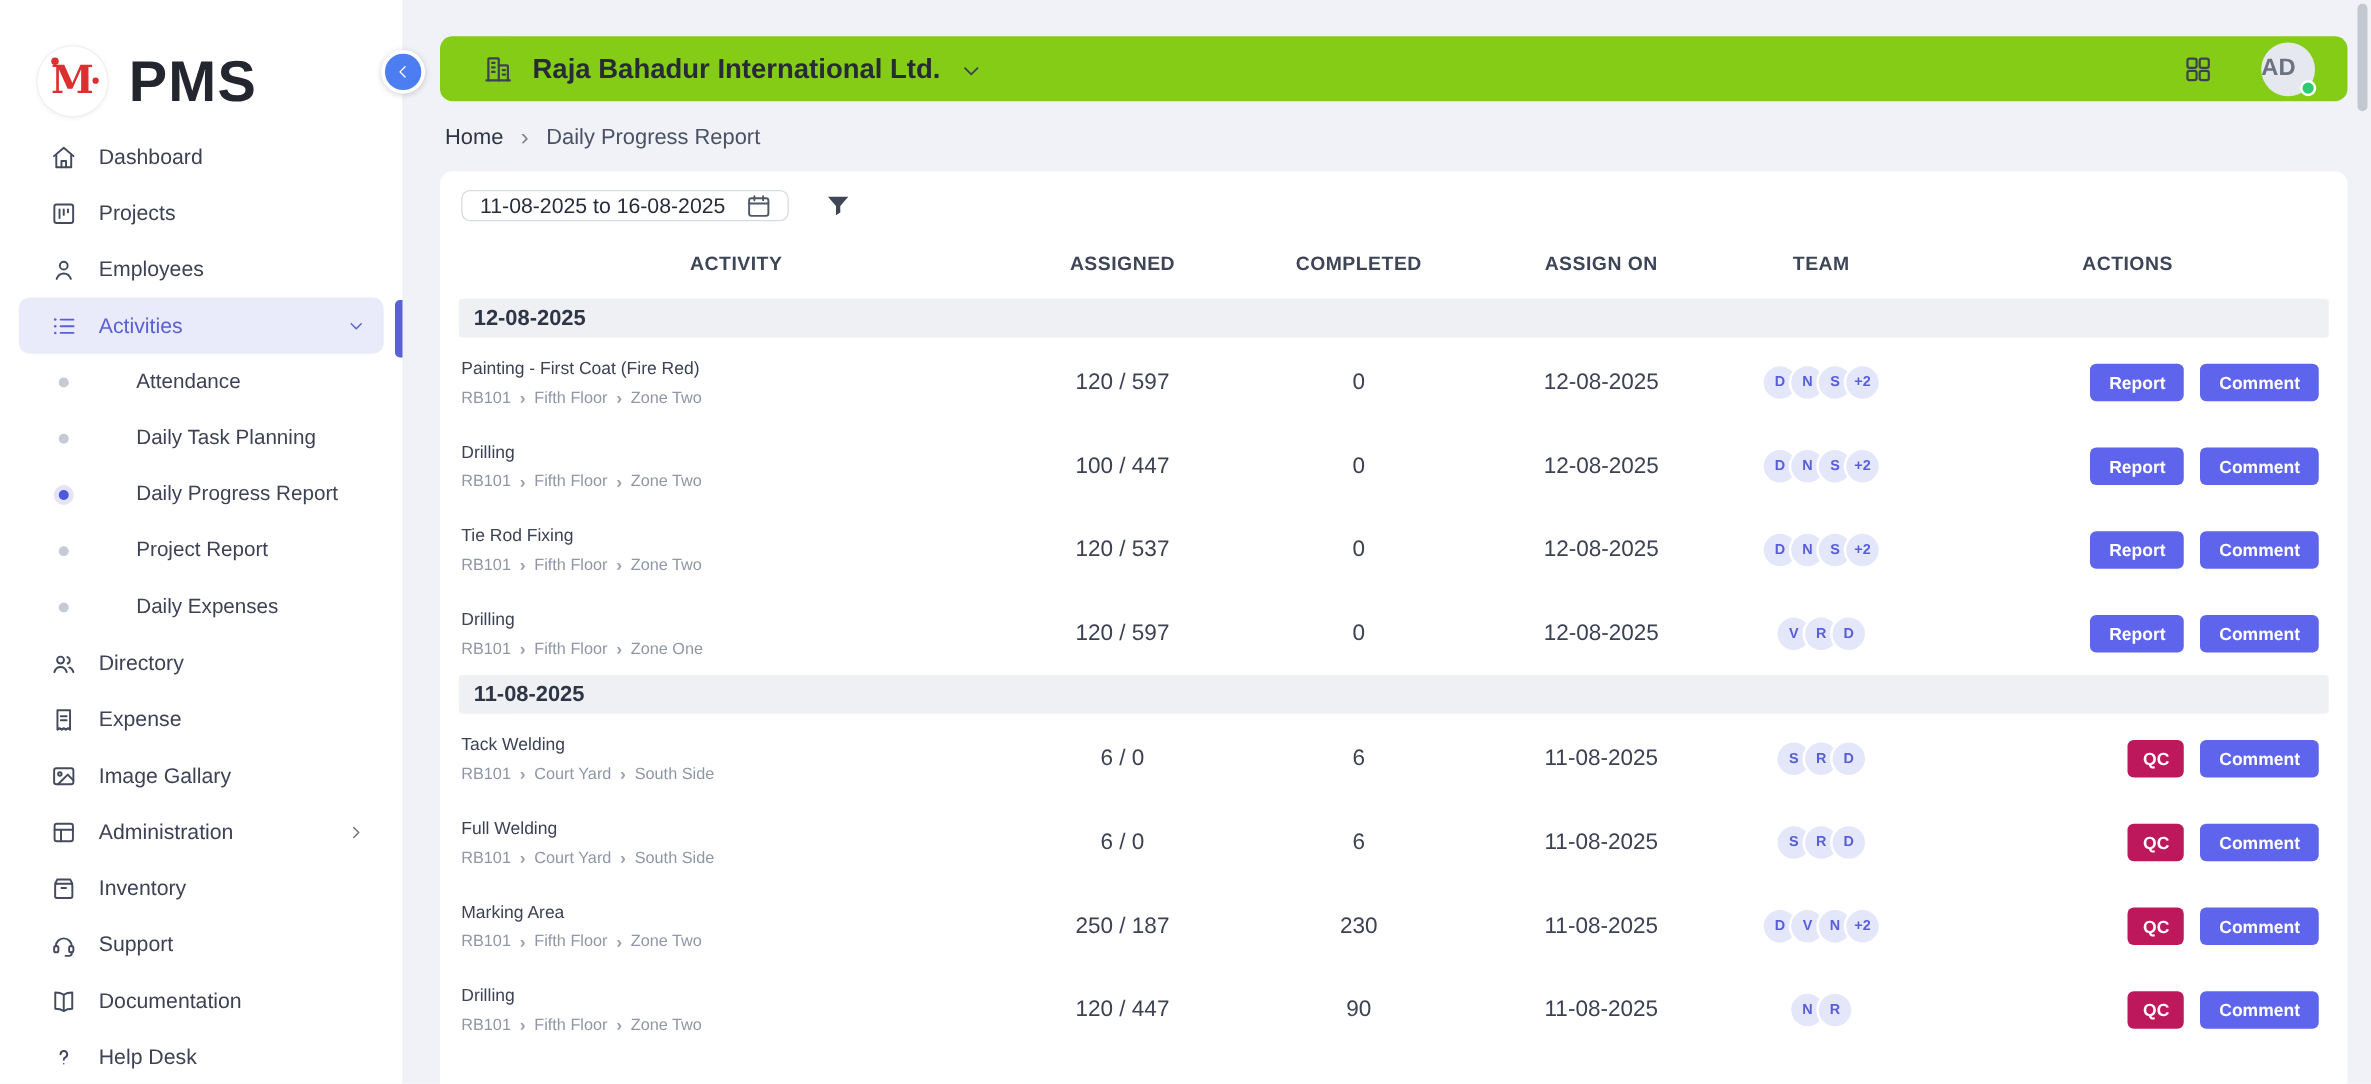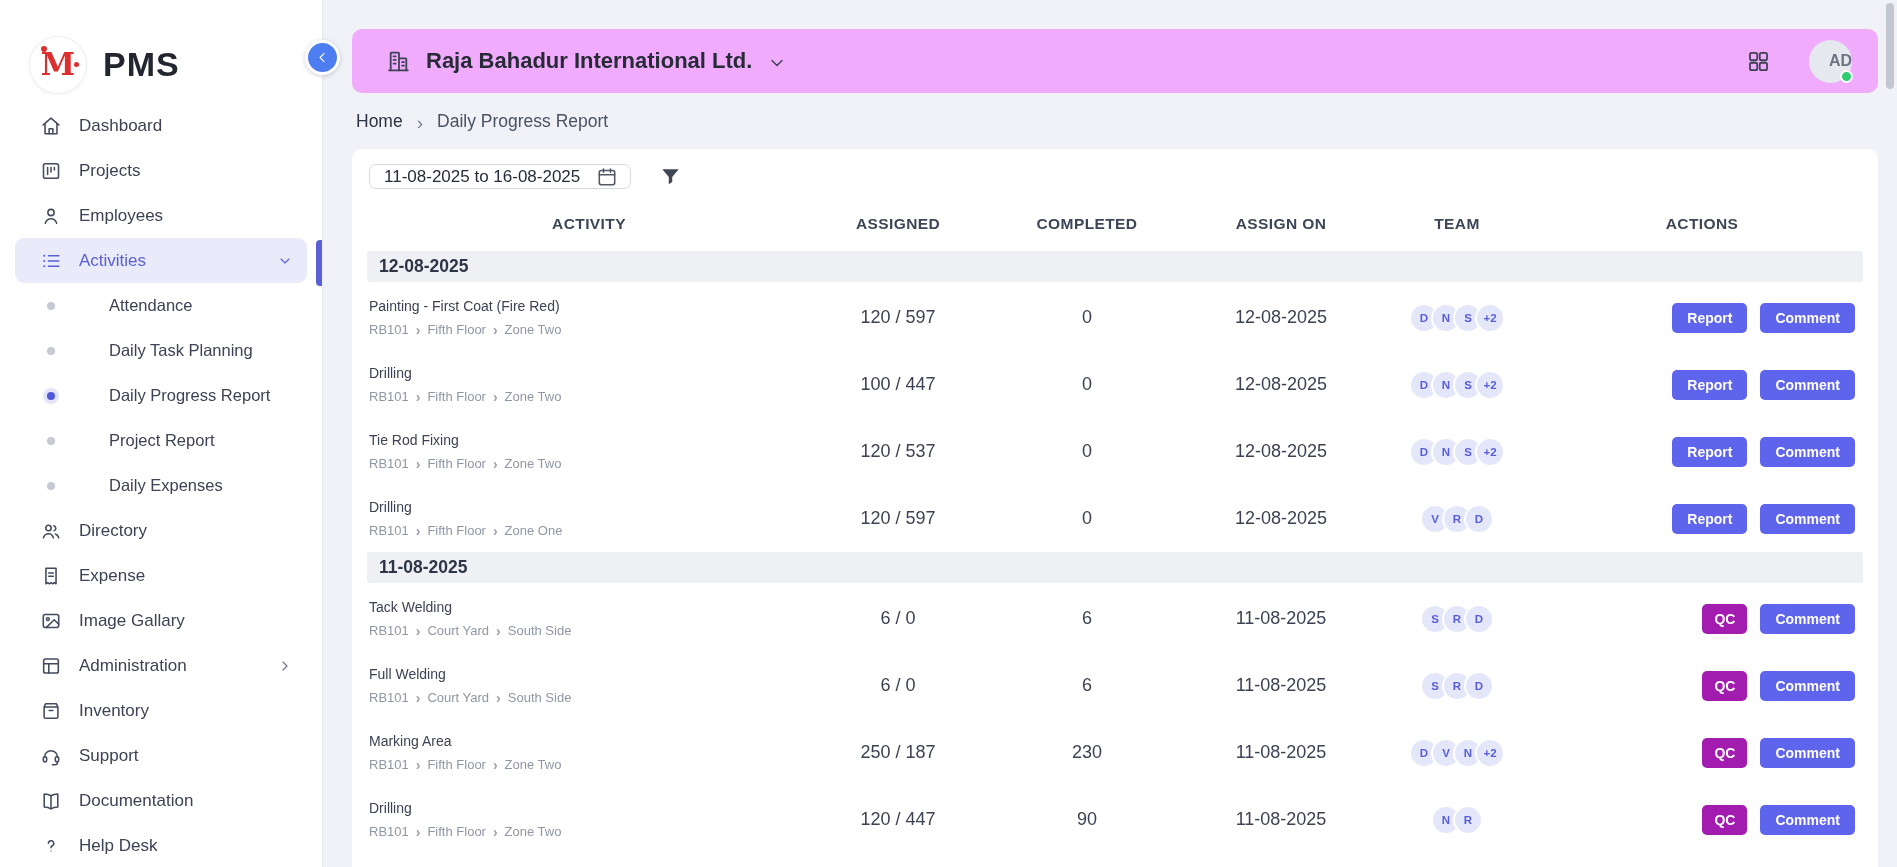--- a/index.html
+++ b/index.html
@@ -9,50 +9,50 @@
 
   
   .sidebar { position:absolute; left:0; top:0; width:323px; height:867px; background:#fff; border-right:1px solid #e9ebf0; z-index:5; }
   .logo-row { display:flex; align-items:center; gap:17px; padding:26px 0 0 30px; height:103px; }
   .logo-badge { position:relative; width:56px; height:56px; border-radius:50%; background:#fff;
     box-shadow:0 0 0 1px #eef0f4, 0 1px 5px rgba(0,0,0,.08); display:flex; align-items:center; justify-content:center; }
   .logo-m { color:#dc2f2f; font-size:31px; font-weight:800; font-family:"DejaVu Serif", serif; line-height:1; }
   .logo-dot { position:absolute; border-radius:50%; background:#dc2f2f; }
   .logo-dot.d1 { width:6px; height:6px; top:9px; left:11px; }
   .logo-dot.d2 { width:5px; height:5px; top:25px; right:7px; }
-  .logo-text { font-size:34px; font-weight:700; color:#23262e; letter-spacing:1px; }
+  .logo-text { font-size:46px; font-weight:700; color:#23262e; letter-spacing:1px; }
   .nav { padding:0 15px; }
   .nav-item { display:flex; align-items:center; height:45px; padding:0 14px 0 25px; border-radius:9px;
     color:#3d4254; font-size:17px; cursor:pointer; }
   .nav-icon { width:22px; height:22px; margin-right:17px; color:#454b5e; flex:0 0 auto; display:flex; align-items:center; }
   .nav-icon svg { width:22px; height:22px; }
   .nav-caret { margin-left:auto; display:flex; color:#6c7280; }
   .nav-caret svg { width:16px; height:16px; }
   .nav-item.active { background:#e9ebfa; color:#5a60d6; }
   .nav-item.active .nav-icon, .nav-item.active .nav-caret { color:#5a60d6; }
   .sub-item { display:flex; align-items:center; height:45px; cursor:pointer; font-size:16.5px; color:#3d4254; }
   .bullet { width:8px; height:8px; border-radius:50%; background:#c6cad4; margin:0 54px 0 32px; flex:0 0 auto; }
   .sub-item.active .bullet { background:#5057d9; box-shadow:0 0 0 4px rgba(80,87,217,.16); }
   .rail { position:absolute; right:0; top:240px; width:6px; height:46px; background:#5a60d6; border-radius:4px 0 0 4px; }
   .collapse-btn { position:absolute; left:305px; top:40px; width:35px; height:35px; border-radius:50%;
     background:#4c7df1; border:3px solid #fff; color:#fff; z-index:10; cursor:pointer;
     display:flex; align-items:center; justify-content:center; box-shadow:0 1px 5px rgba(0,0,0,.18); }
   .collapse-btn svg { width:15px; height:15px; }
 
   
   .main { position:absolute; left:352px; top:0; width:1526px; height:867px; }
-  .topbar { margin-top:29px; height:64px; background:#f0abfc; border-radius:10px; display:flex; align-items:center; padding:0 26px 0 34px; }
+  .topbar { margin-top:29px; height:52px; background:#84cc16; border-radius:10px; display:flex; align-items:center; padding:0 26px 0 34px; }
   .company { display:flex; align-items:center; gap:15px; cursor:pointer; }
   .c-icon { display:flex; color:#3c4254; } .c-icon svg { width:25px; height:25px; }
   .c-name { font-size:22px; font-weight:600; color:#262b36; }
   .c-chev { display:flex; color:#3c4254; margin-top:3px; } .c-chev svg { width:20px; height:20px; }
   .topbar-right { margin-left:auto; display:flex; align-items:center; gap:38px; }
   .grid-btn { display:flex; color:#3c4254; cursor:pointer; } .grid-btn svg { width:25px; height:25px; }
   .avatar { position:relative; width:43px; height:43px; border-radius:50%; background:#e6e8f0;
-    display:flex; align-items:center; justify-content:flex-end; font-size:16px; font-weight:700; color:#6b7280; cursor:pointer; }
+    display:flex; align-items:center; justify-content:flex-start; font-size:19px; font-weight:700; color:#6b7280; cursor:pointer; }
   .online-dot { position:absolute; right:-1px; bottom:0; width:13px; height:13px; background:#2ecc71; border:2px solid #fff; border-radius:50%; }
 
   .breadcrumb { display:flex; align-items:flex-end; gap:14px; margin:18px 0 0 4px; font-size:17.5px; }
   .bc-home { color:#2e3442; cursor:pointer; }
   .bc-sep::before { content:"\203A"; }
   .bc-sep { color:#7c8292; font-size:19px; line-height:1; margin-top:-2px; }
   .bc-current { color:#4a5163; }
 
   .card { margin-top:17px; background:#fff; border-radius:10px; padding:13px 15px 0; height:760px; }
   .filter-row { display:flex; align-items:center; gap:28px; padding:2px 2px 12px; }
@@ -73,21 +73,21 @@
   .psep::before { content:"\203A"; }
   .psep { color:#9aa1b0; font-size:14px; font-weight:700; line-height:1; }
   .num { text-align:center; font-size:18px; color:#3c4254; }
   .team-cell { display:flex; justify-content:center; }
   .chip { width:30px; height:30px; border-radius:50%; background:#e4e7fa; border:2px solid #fff; color:#585ed8;
     font-size:11.5px; font-weight:700; display:flex; align-items:center; justify-content:center; margin-left:-8px; cursor:pointer; }
   .chip:first-child { margin-left:0; }
   .actions-cell { display:flex; justify-content:flex-end; align-items:center; gap:13px; padding-right:8px; }
   .btn { border:none; border-radius:5px; color:#fff; font-family:inherit; font-size:14px; font-weight:600; padding:7px 15px; cursor:pointer; }
   .btn-report, .btn-comment { background:#5e64eb; }
-  .btn-qc { background:#a21caf; padding:7px 12px; }
+  .btn-qc { background:#be185d; padding:7px 12px; }
 
   .scroll-thumb { position:absolute; right:3px; top:3px; width:8px; height:86px; background:#c3c7d0; border-radius:4px; z-index:20; }
 </style>
 </head>
 <body>
 
 <div class="app">
 
   <aside class="sidebar">
     <div class="logo-row">

